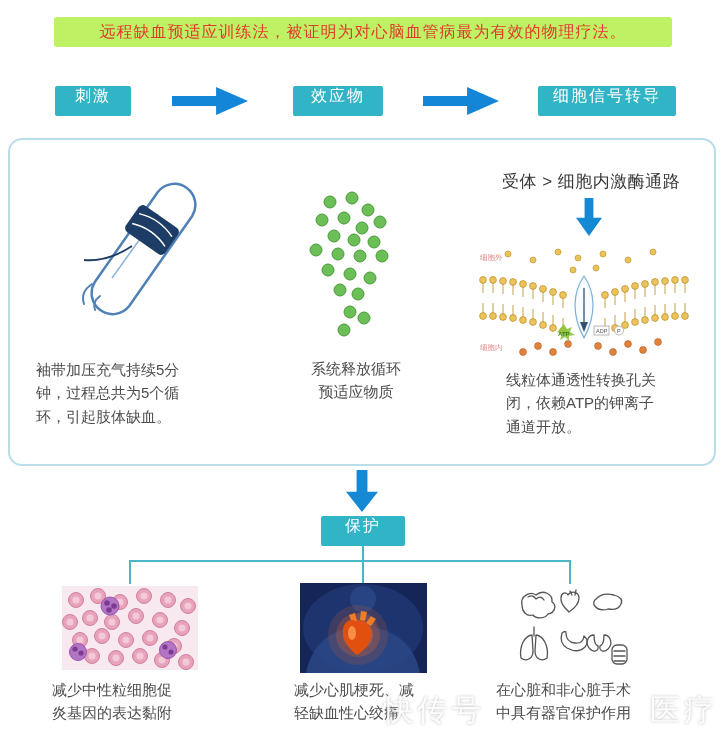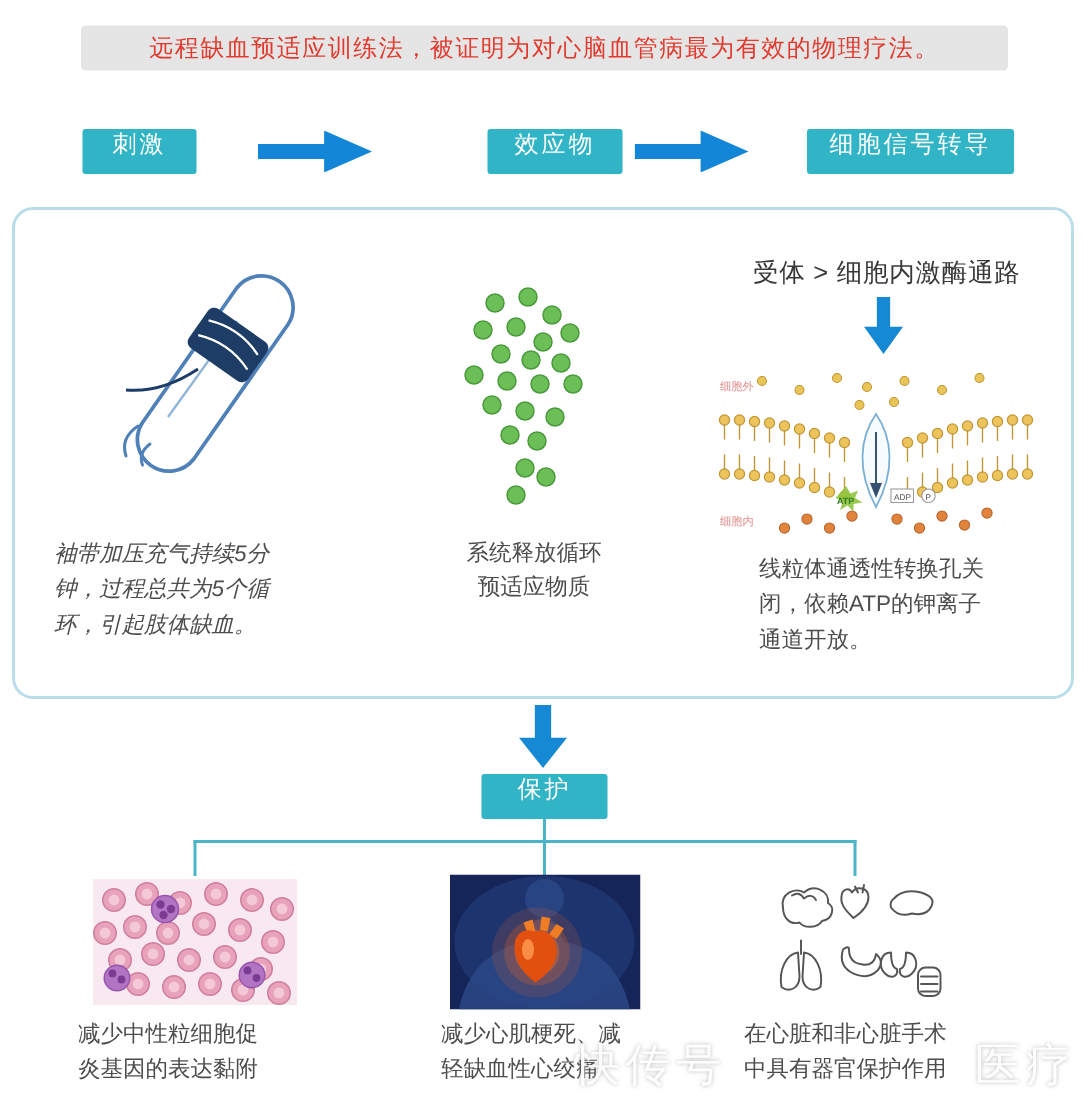--- a/index.html
+++ b/index.html
@@ -1,19 +1,19 @@
 <!DOCTYPE html>
 <html><head>
 <meta charset="utf-8">
 <style>
   html,body{margin:0;padding:0;background:#fff;}
   body{font-family:"Liberation Sans","DejaVu Sans",sans-serif;}
   #stage{position:relative;width:726px;height:734px;background:#ffffff;overflow:hidden;}
   .abs{position:absolute;}
-  .banner{background:#e5e5e5;color:#e03b2e;font-size:16px;letter-spacing:1px;
+  .banner{background:#bef264;color:#e03b2e;font-size:16px;letter-spacing:1px;
           display:flex;align-items:center;justify-content:center;border-radius:3px;}
   .teal-box{background:#31b4c5;color:#ffffff;font-size:16px;letter-spacing:2px;
             display:flex;align-items:flex-start;justify-content:center;border-radius:2px;}
   .h-arrow{background:#1486d8;clip-path:polygon(0 32%,58% 32%,58% 0,100% 50%,58% 100%,58% 68%,0 68%);}
   .v-arrow{background:#1689d4;clip-path:polygon(33% 0,67% 0,67% 52%,100% 52%,50% 100%,0 52%,33% 52%);}
   .panel{border:2px solid #b9dde9;border-radius:14px;background:#ffffff;}
   .caption{font-size:15px;color:#4d4d4d;line-height:1.55;}
   .caption.center{text-align:center;}
   .col3-header{font-size:17px;color:#383838;letter-spacing:0.5px;}
   .line{background:#4ab5c6;}
@@ -28,21 +28,21 @@
 <div id="stage">
 
   <div class="abs banner" style="left:54px;top:17px;width:618px;height:30px;">
     <span>远程缺血预适应训练法，被证明为对心脑血管病最为有效的物理疗法。</span>
   </div>
 
   <div class="abs teal-box" style="left:55px;top:86px;width:76px;height:30px;">
     <span>刺激</span>
   </div>
   <div class="abs h-arrow" style="left:172px;top:87px;width:76px;height:28px;"></div>
-  <div class="abs teal-box" style="left:293px;top:86px;width:90px;height:30px;margin-left:32px;">
+  <div class="abs teal-box" style="left:293px;top:86px;width:90px;height:30px;">
     <span>效应物</span>
   </div>
   <div class="abs h-arrow" style="left:423px;top:87px;width:76px;height:28px;"></div>
   <div class="abs teal-box" style="left:538px;top:86px;width:138px;height:30px;">
     <span>细胞信号转导</span>
   </div>
 
   <div class="abs panel" style="left:8px;top:138px;width:704px;height:324px;"></div>
 
   <div class="abs" style="left:40px;top:172px;width:170px;height:170px;">
@@ -52,21 +52,21 @@
       <path d="M52,112 q-12,8 -8,20" stroke="#4f81b8" stroke-width="2" fill="none" stroke-linecap="round"></path>
       <path d="M60,124 q-8,6 -5,14" stroke="#4f81b8" stroke-width="2" fill="none" stroke-linecap="round"></path>
       <g transform="translate(112,58) rotate(35)">
         <rect x="-24" y="-16" width="48" height="32" rx="5" fill="#1d3d66"></rect>
         <path d="M-20,-6 q20,-8 40,0" stroke="#ffffff" stroke-width="1.5" fill="none"></path>
         <path d="M-20,6 q20,-8 40,0" stroke="#ffffff" stroke-width="1.5" fill="none"></path>
       </g>
       <path d="M92,74 q-24,16 -48,14" stroke="#1d3d66" stroke-width="2" fill="none"></path>
     </svg>
   </div>
-  <div class="abs caption" style="left:36px;top:358px;width:168px;font-style:italic;">袖带加压充气持续5分钟，过程总共为5个循环，引起肢体缺血。</div>
+  <div class="abs caption" style="left:36px;top:358px;width:168px;">袖带加压充气持续5分钟，过程总共为5个循环，引起肢体缺血。</div>
 
   <div class="abs" style="left:300px;top:190px;width:110px;height:155px;">
     <svg width="110" height="155" viewBox="0 0 110 155">
       <g fill="#6cbf57" stroke="#4a9a3c" stroke-width="1">
         <circle cx="30" cy="12" r="6"></circle>
           <circle cx="52" cy="8" r="6"></circle>
           <circle cx="68" cy="20" r="6"></circle>
         <circle cx="22" cy="30" r="6"></circle>
           <circle cx="44" cy="28" r="6"></circle>
           <circle cx="62" cy="38" r="6"></circle>

